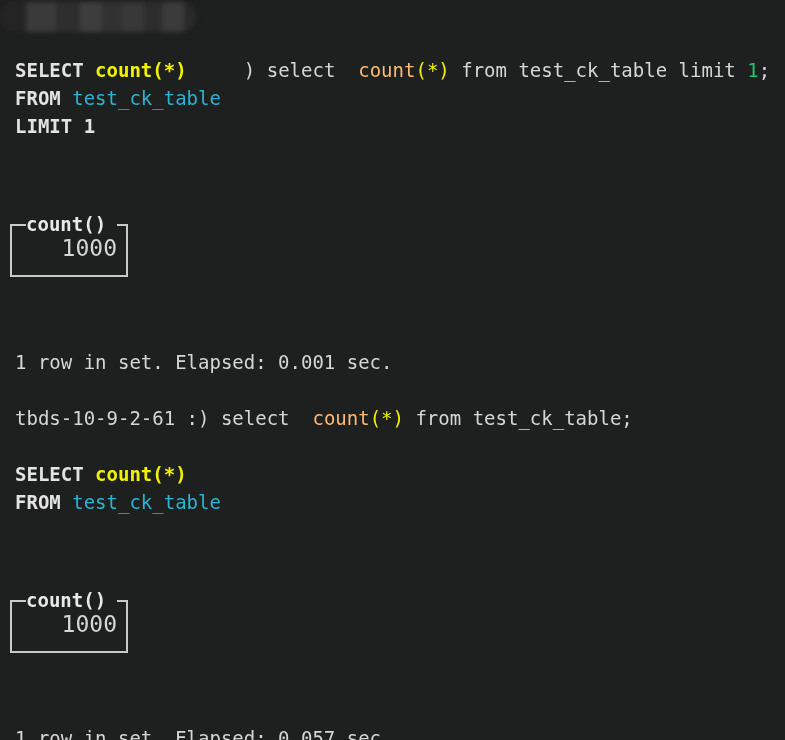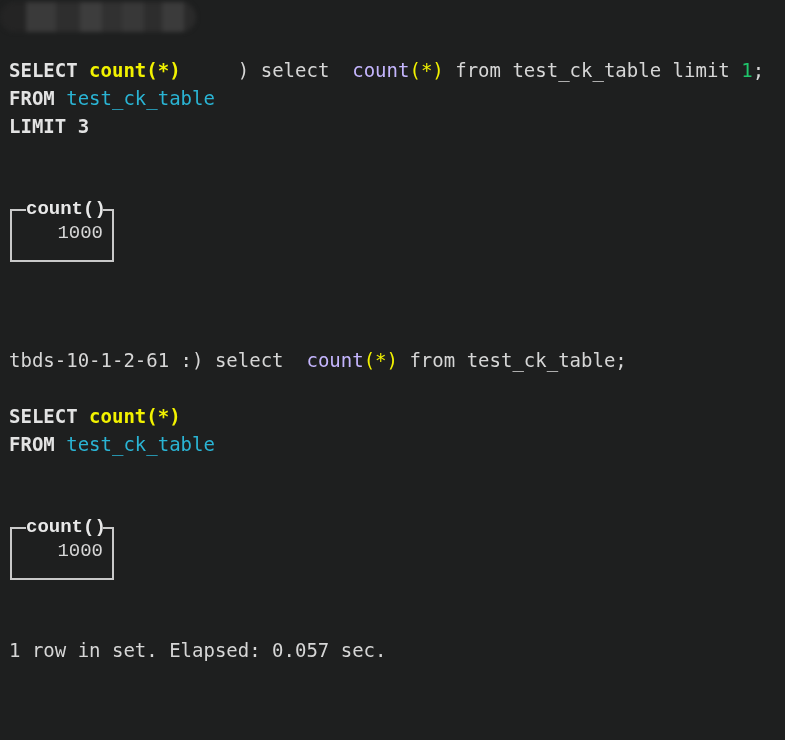--- a/index.html
+++ b/index.html
@@ -24,29 +24,29 @@
     box-sizing: border-box;
   }
 
   .line {
     height: 28px;
     line-height: 28px;
     font-size: 19px;
     letter-spacing: 0px;
     white-space: pre;
     color: #d6d6d6;
-    padding-left: 9px;
+    padding-left: 15px;
   }
   .line.blank { color: transparent; }
 
   
   .tok-plain   { color: #d6d6d6; }
   .tok-kw      { color: #e3e3e3; font-weight: bold; }
   .tok-func    { color: #f2f200; font-weight: bold; }
-  .tok-funcpl  { color: #c4b5fd; }
+  .tok-funcpl  { color: #fdba74; }
   .tok-paren   { color: #f2f200; }
   .tok-ident   { color: #2ab4d4; }
   .tok-num     { color: #1fc56b; }
 
   
   .prompt-line { position: relative; }
   .redaction {
     position: absolute;
     left: 0px;
     top: 2px;
@@ -78,27 +78,26 @@
     top: 0px;
     width: 52px;
     height: 13px;
     background: #202020;
     border-radius: 10px 10px 0 0;
     display: block;
   }
 
   
   .result-box {
-    margin: 0;
+    margin: 15px;
     padding: 0;
-    width: 104px;
+    width: 118px;
     height: 66px;
     position: relative;
     margin-left: 10px;
-    font-family: Liberation Mono, monospace;
   }
   .rb-top {
     position: relative;
     height: 26px;
     line-height: 26px;
   }
   .rb-top .rb-line-l,
   .rb-top .rb-line-r {
     position: absolute;
     top: 13px;
@@ -132,21 +131,21 @@
     height: 40px;
     border-left: 2px solid #c9c9c9;
     border-right: 2px solid #c9c9c9;
     border-bottom: 2px solid #c9c9c9;
     box-sizing: border-box;
   }
   .rb-value {
     position: absolute;
     right: 9px;
     top: -3px;
-    font-size: 19px;
+    font-size: 23px;
     line-height: 28px;
     color: #d6d6d6;
     white-space: pre;
   }
 </style>
 </head>
 <body>
 
 <div id="terminal">
 
@@ -157,21 +156,21 @@
     </span>
     <span class="tok-plain" style="visibility:hidden">tbds-10-1-2-61 :</span><span class="tok-plain">)</span><span class="tok-plain"> </span><span class="tok-plain">select</span><span class="tok-plain">  </span><span class="tok-funcpl">count</span><span class="tok-paren">(*)</span><span class="tok-plain"> from </span><span class="tok-plain">test_ck_table</span><span class="tok-plain"> limit </span><span class="tok-num">1</span><span class="tok-plain">;</span>
   </div>
 
   <div class="line blank"> </div>
 
   <div class="line"><span class="tok-kw">SELECT</span><span class="tok-plain"> </span><span class="tok-func">count(*)</span></div>
 
   <div class="line"><span class="tok-kw">FROM</span><span class="tok-plain"> </span><span class="tok-ident">test_ck_table</span></div>
 
-  <div class="line"><span class="tok-kw">LIMIT 3</span></div>
+  <div class="line"><span class="tok-kw">LIMIT 1</span></div>
 
   <div class="line blank"> </div>
 
 
   <div class="line blank"> </div>
 
   <div class="result-box">
     <div class="rb-top">
       <span class="rb-corner-l"></span>
       <span class="rb-line-l"></span>
@@ -180,24 +179,25 @@
       <span class="rb-corner-r"></span>
     </div>
     <div class="rb-body">
       <span class="rb-value">1000</span>
     </div>
   </div>
 
   <div class="line blank"> </div>
   <div class="line blank"> </div>
 
-
-  <div class="line blank"> </div>
-
-  <div class="line prompt-line"><span class="tok-plain">tbds-10-1-2-61</span><span class="tok-plain"> :) </span><span class="tok-plain">select</span><span class="tok-plain">  </span><span class="tok-funcpl">count</span><span class="tok-paren">(*)</span><span class="tok-plain"> from </span><span class="tok-plain">test_ck_table</span><span class="tok-plain">;</span></div>
+  <div class="line">1 row in set. Elapsed: 0.001 sec.</div>
+
+  <div class="line blank"> </div>
+
+  <div class="line prompt-line"><span class="tok-plain">tbds-10-9-2-61</span><span class="tok-plain"> :) </span><span class="tok-plain">select</span><span class="tok-plain">  </span><span class="tok-funcpl">count</span><span class="tok-paren">(*)</span><span class="tok-plain"> from </span><span class="tok-plain">test_ck_table</span><span class="tok-plain">;</span></div>
 
   <div class="line blank"> </div>
 
   <div class="line"><span class="tok-kw">SELECT</span><span class="tok-plain"> </span><span class="tok-func">count(*)</span></div>
 
   <div class="line"><span class="tok-kw">FROM</span><span class="tok-plain"> </span><span class="tok-ident">test_ck_table</span></div>
 
   <div class="line blank"> </div>
 
 

